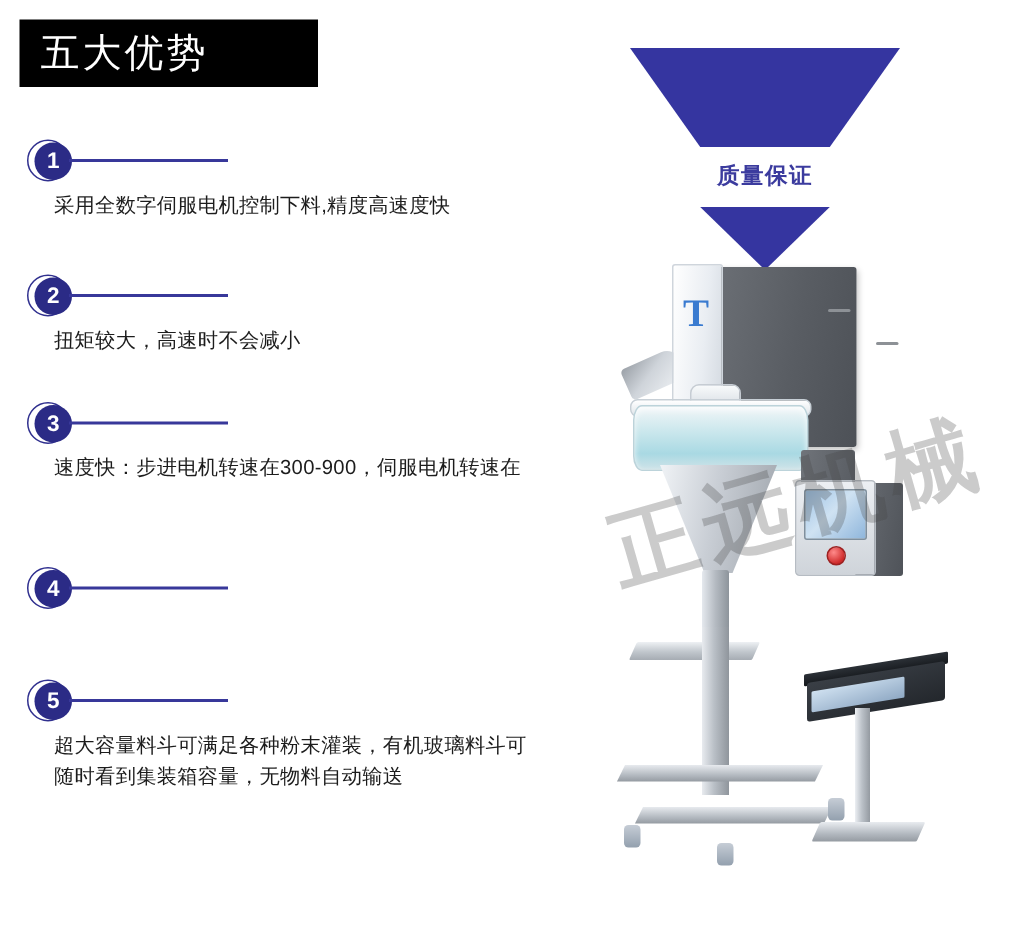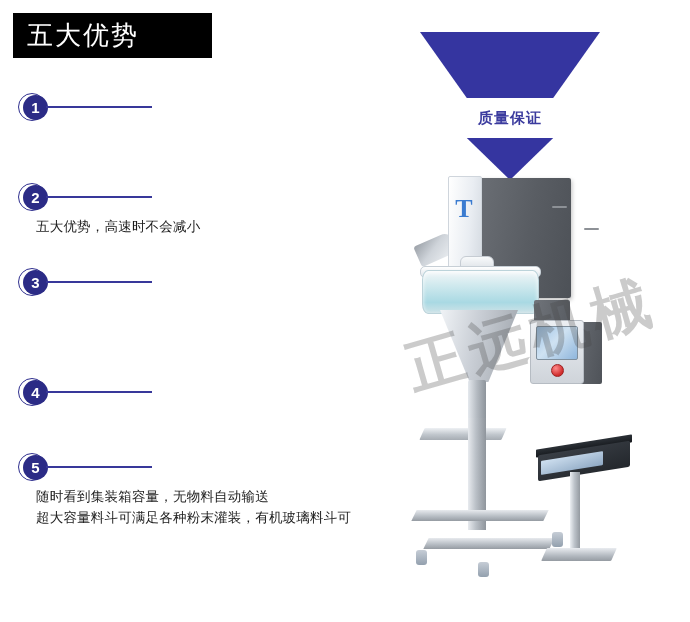--- a/index.html
+++ b/index.html
@@ -344,60 +344,64 @@
   <div id="title-bar">
     <div class="title-text">五大优势</div>
   </div>
 
   <div class="adv-item" id="adv-1">
     <div class="badge-row">
       <div class="badge-ring"></div>
       <div class="badge-disc">1</div>
       <div class="badge-line"></div>
     </div>
+    <div class="adv-text">
+      <span class="line">采用全数字伺服电机控制下料,精度高速度快</span>
+    </div>
   </div>
 
   <div class="adv-item" id="adv-2">
     <div class="badge-row">
       <div class="badge-ring"></div>
       <div class="badge-disc">2</div>
       <div class="badge-line"></div>
     </div>
     <div class="adv-text">
-      <span class="line">五大优势，高速时不会减小</span>
+      <span class="line">扭矩较大，高速时不会减小</span>
     </div>
   </div>
 
   <div class="adv-item" id="adv-3">
     <div class="badge-row">
       <div class="badge-ring"></div>
       <div class="badge-disc">3</div>
       <div class="badge-line"></div>
     </div>
     <div class="adv-text">
+      <span class="line">速度快：步进电机转速在300-900，伺服电机转速在</span>
     </div>
   </div>
 
   <div class="adv-item" id="adv-4">
     <div class="badge-row">
       <div class="badge-ring"></div>
       <div class="badge-disc">4</div>
       <div class="badge-line"></div>
     </div>
   </div>
 
   <div class="adv-item" id="adv-5">
     <div class="badge-row">
       <div class="badge-ring"></div>
       <div class="badge-disc">5</div>
       <div class="badge-line"></div>
     </div>
     <div class="adv-text">
+      <span class="line">超大容量料斗可满足各种粉末灌装，有机玻璃料斗可</span>
       <span class="line">随时看到集装箱容量，无物料自动输送</span>
-      <span class="line">超大容量料斗可满足各种粉末灌装，有机玻璃料斗可</span>
     </div>
   </div>
 
 </div>
 
 <div id="right-panel">
 
   <div id="quality-funnel">
     <div class="funnel-top"></div>
     <div class="funnel-label">质量保证</div>

